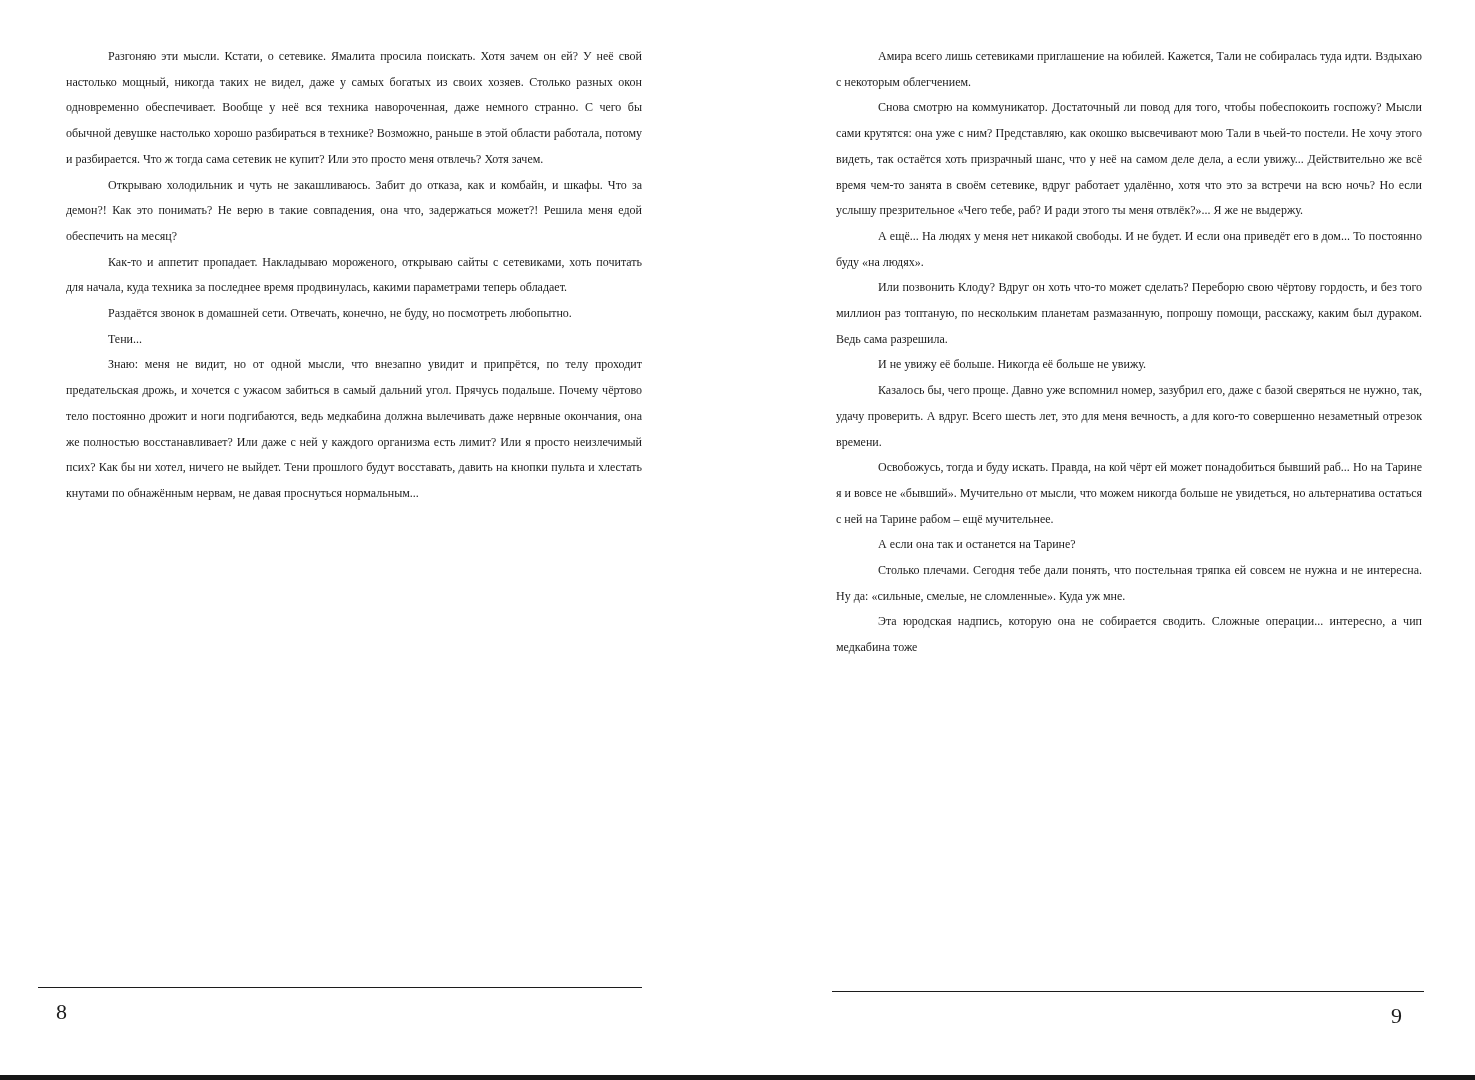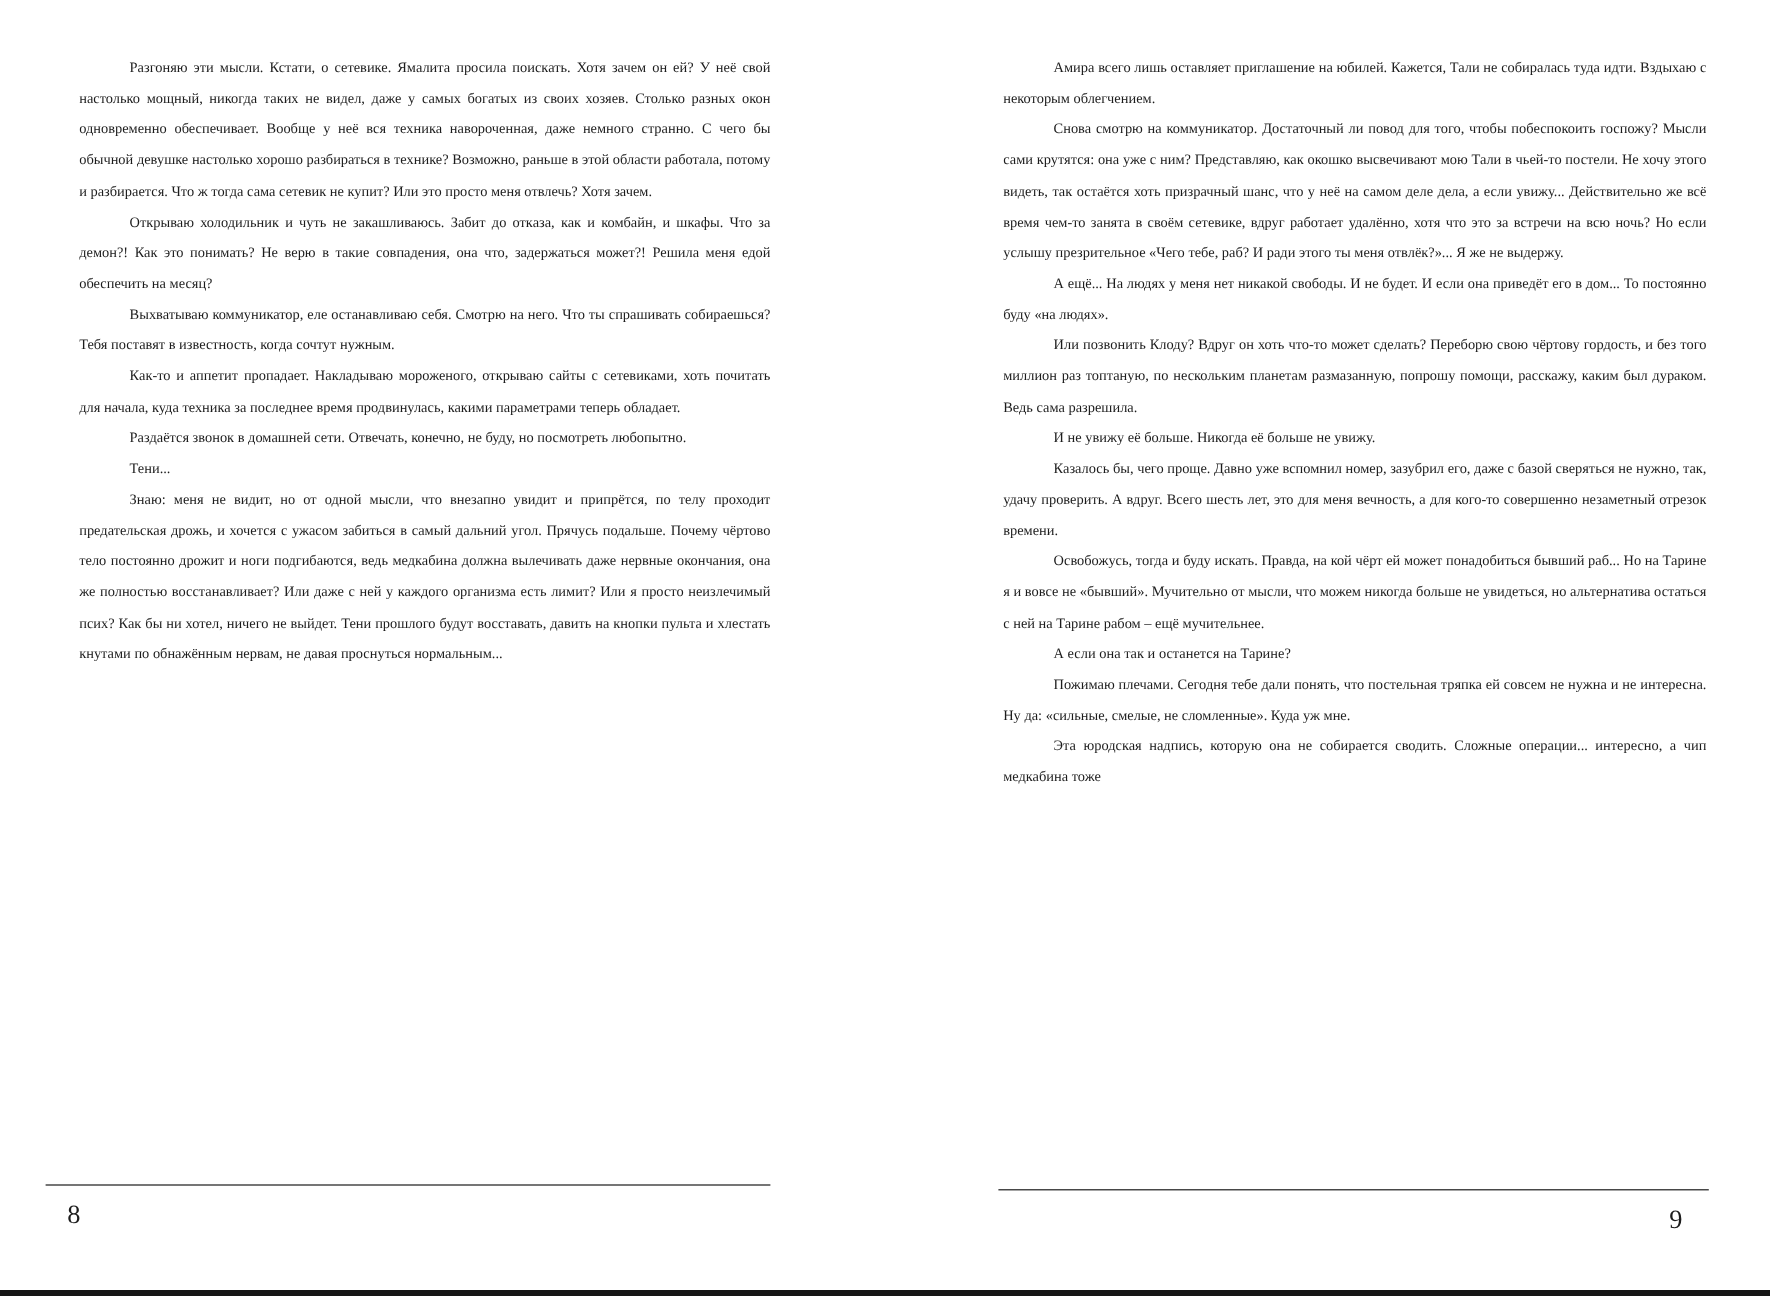--- a/index.html
+++ b/index.html
@@ -60,41 +60,40 @@
 </style>
 </head>
 <body>
 
 <div class="spread">
 
   <div class="page page-left">
     <div class="text-block">
       <p>Разгоняю эти мысли. Кстати, о сетевике. Ямалита просила поискать. Хотя зачем он ей? У неё свой настолько мощный, никогда таких не видел, даже у самых богатых из своих хозяев. Столько разных окон одновременно обеспечивает. Вообще у неё вся техника навороченная, даже немного странно. С чего бы обычной девушке настолько хорошо разбираться в технике? Возможно, раньше в этой области работала, потому и разбирается. Что ж тогда сама сетевик не купит? Или это просто меня отвлечь? Хотя зачем.</p>
       <p>Открываю холодильник и чуть не закашливаюсь. Забит до отказа, как и комбайн, и шкафы. Что за демон?! Как это понимать? Не верю в такие совпадения, она что, задержаться может?! Решила меня едой обеспечить на месяц?</p>
-      <p>Выхватываю коммуникатор, еле останавливаю себя. Смотрю на него. Что ты спрашивать собираешься? Тебя поставят в известность, когда сочтут нужным.</p>
       <p>Как-то и аппетит пропадает. Накладываю мороженого, открываю сайты с сетевиками, хоть почитать для начала, куда техника за последнее время продвинулась, какими параметрами теперь обладает.</p>
       <p>Раздаётся звонок в домашней сети. Отвечать, конечно, не буду, но посмотреть любопытно.</p>
       <p>Тени...</p>
       <p>Знаю: меня не видит, но от одной мысли, что внезапно увидит и припрётся, по телу проходит предательская дрожь, и хочется с ужасом забиться в самый дальний угол. Прячусь подальше. Почему чёртово тело постоянно дрожит и ноги подгибаются, ведь медкабина должна вылечивать даже нервные окончания, она же полностью восстанавливает? Или даже с ней у каждого организма есть лимит? Или я просто неизлечимый псих? Как бы ни хотел, ничего не выйдет. Тени прошлого будут восставать, давить на кнопки пульта и хлестать кнутами по обнажённым нервам, не давая проснуться нормальным...</p>
     </div>
     <div class="footer-rule"></div>
     <div class="page-number">8</div>
   </div>
 
   <div class="page page-right">
     <div class="text-block">
-      <p>Амира всего лишь оставляет приглашение на юбилей. Кажется, Тали не собиралась туда идти. Вздыхаю с некоторым облегчением.</p>
+      <p>Амира всего лишь сетевиками приглашение на юбилей. Кажется, Тали не собиралась туда идти. Вздыхаю с некоторым облегчением.</p>
       <p>Снова смотрю на коммуникатор. Достаточный ли повод для того, чтобы побеспокоить госпожу? Мысли сами крутятся: она уже с ним? Представляю, как окошко высвечивают мою Тали в чьей-то постели. Не хочу этого видеть, так остаётся хоть призрачный шанс, что у неё на самом деле дела, а если увижу... Действительно же всё время чем-то занята в своём сетевике, вдруг работает удалённо, хотя что это за встречи на всю ночь? Но если услышу презрительное «Чего тебе, раб? И ради этого ты меня отвлёк?»... Я же не выдержу.</p>
       <p>А ещё... На людях у меня нет никакой свободы. И не будет. И если она приведёт его в дом... То постоянно буду «на людях».</p>
       <p>Или позвонить Клоду? Вдруг он хоть что-то может сделать? Переборю свою чёртову гордость, и без того миллион раз топтаную, по нескольким планетам размазанную, попрошу помощи, расскажу, каким был дураком. Ведь сама разрешила.</p>
       <p>И не увижу её больше. Никогда её больше не увижу.</p>
       <p>Казалось бы, чего проще. Давно уже вспомнил номер, зазубрил его, даже с базой сверяться не нужно, так, удачу проверить. А вдруг. Всего шесть лет, это для меня вечность, а для кого-то совершенно незаметный отрезок времени.</p>
       <p>Освобожусь, тогда и буду искать. Правда, на кой чёрт ей может понадобиться бывший раб... Но на Тарине я и вовсе не «бывший». Мучительно от мысли, что можем никогда больше не увидеться, но альтернатива остаться с ней на Тарине рабом – ещё мучительнее.</p>
       <p>А если она так и останется на Тарине?</p>
-      <p>Пожимаю плечами. Сегодня тебе дали понять, что постельная тряпка ей совсем не нужна и не интересна. Ну да: «сильные, смелые, не сломленные». Куда уж мне.</p>
+      <p>Столько плечами. Сегодня тебе дали понять, что постельная тряпка ей совсем не нужна и не интересна. Ну да: «сильные, смелые, не сломленные». Куда уж мне.</p>
       <p>Эта юродская надпись, которую она не собирается сводить. Сложные операции... интересно, а чип медкабина тоже</p>
     </div>
     <div class="footer-rule"></div>
     <div class="page-number">9</div>
   </div>
 
   <div class="scan-edge"></div>
 
 </div>
 

